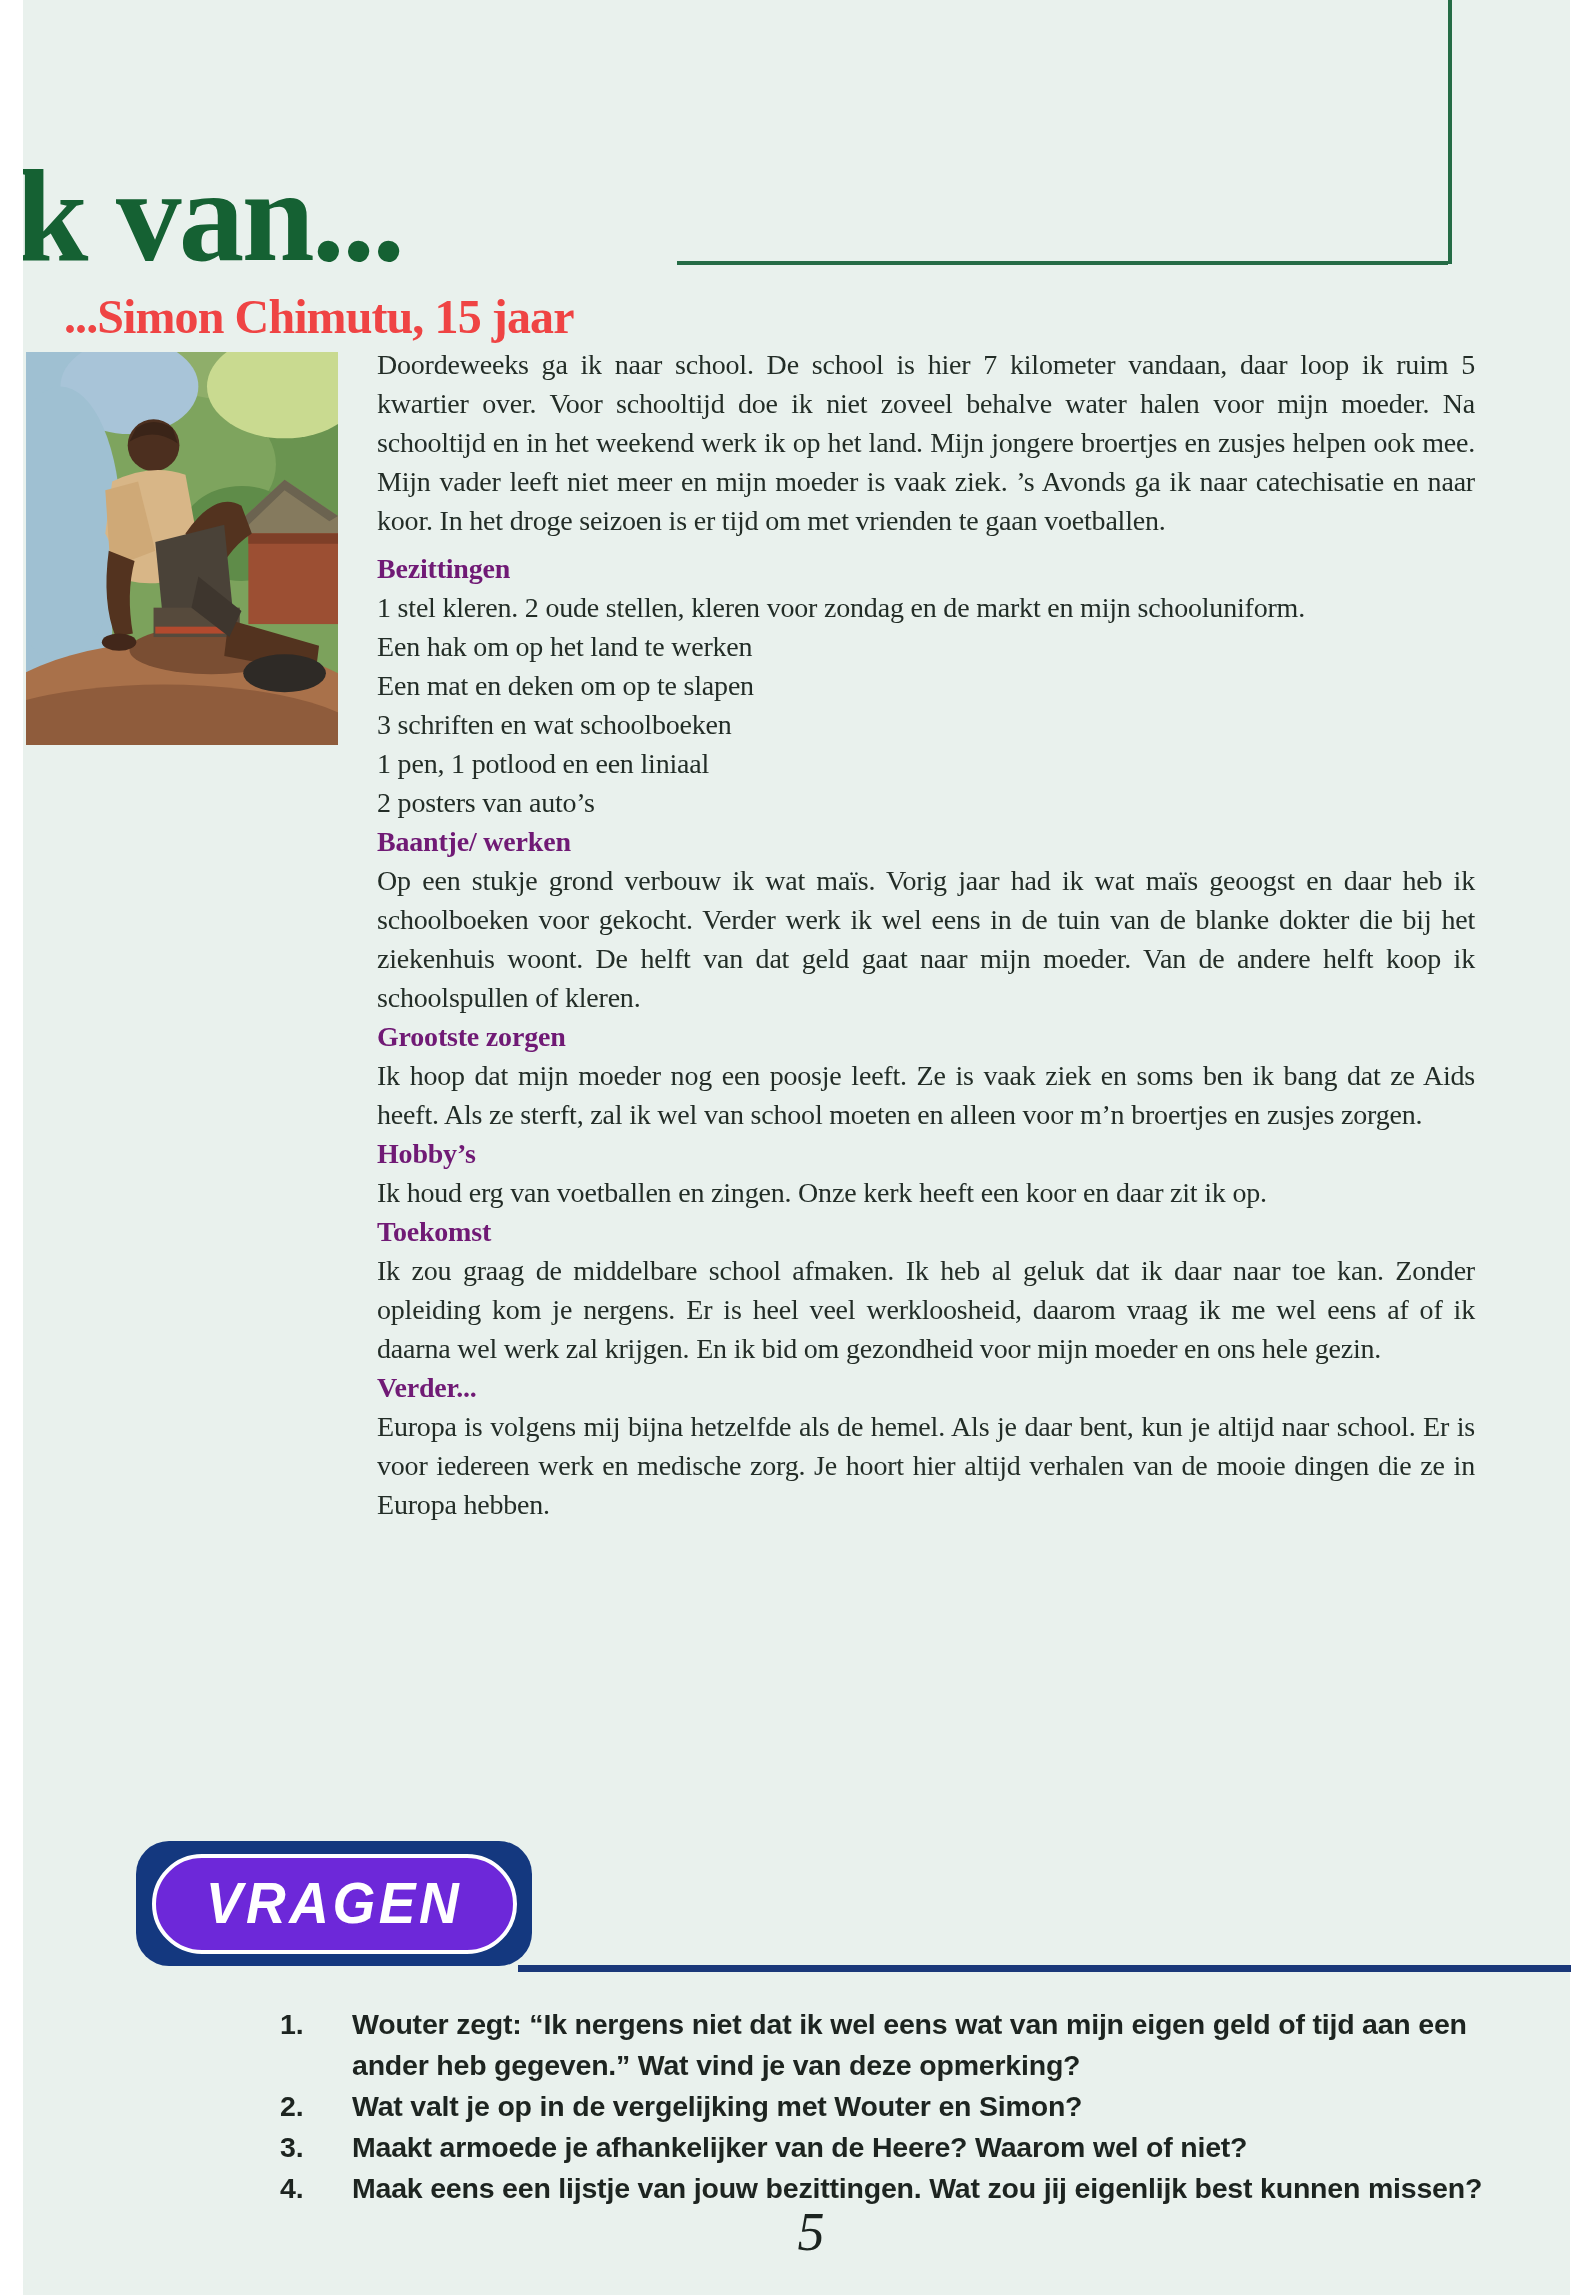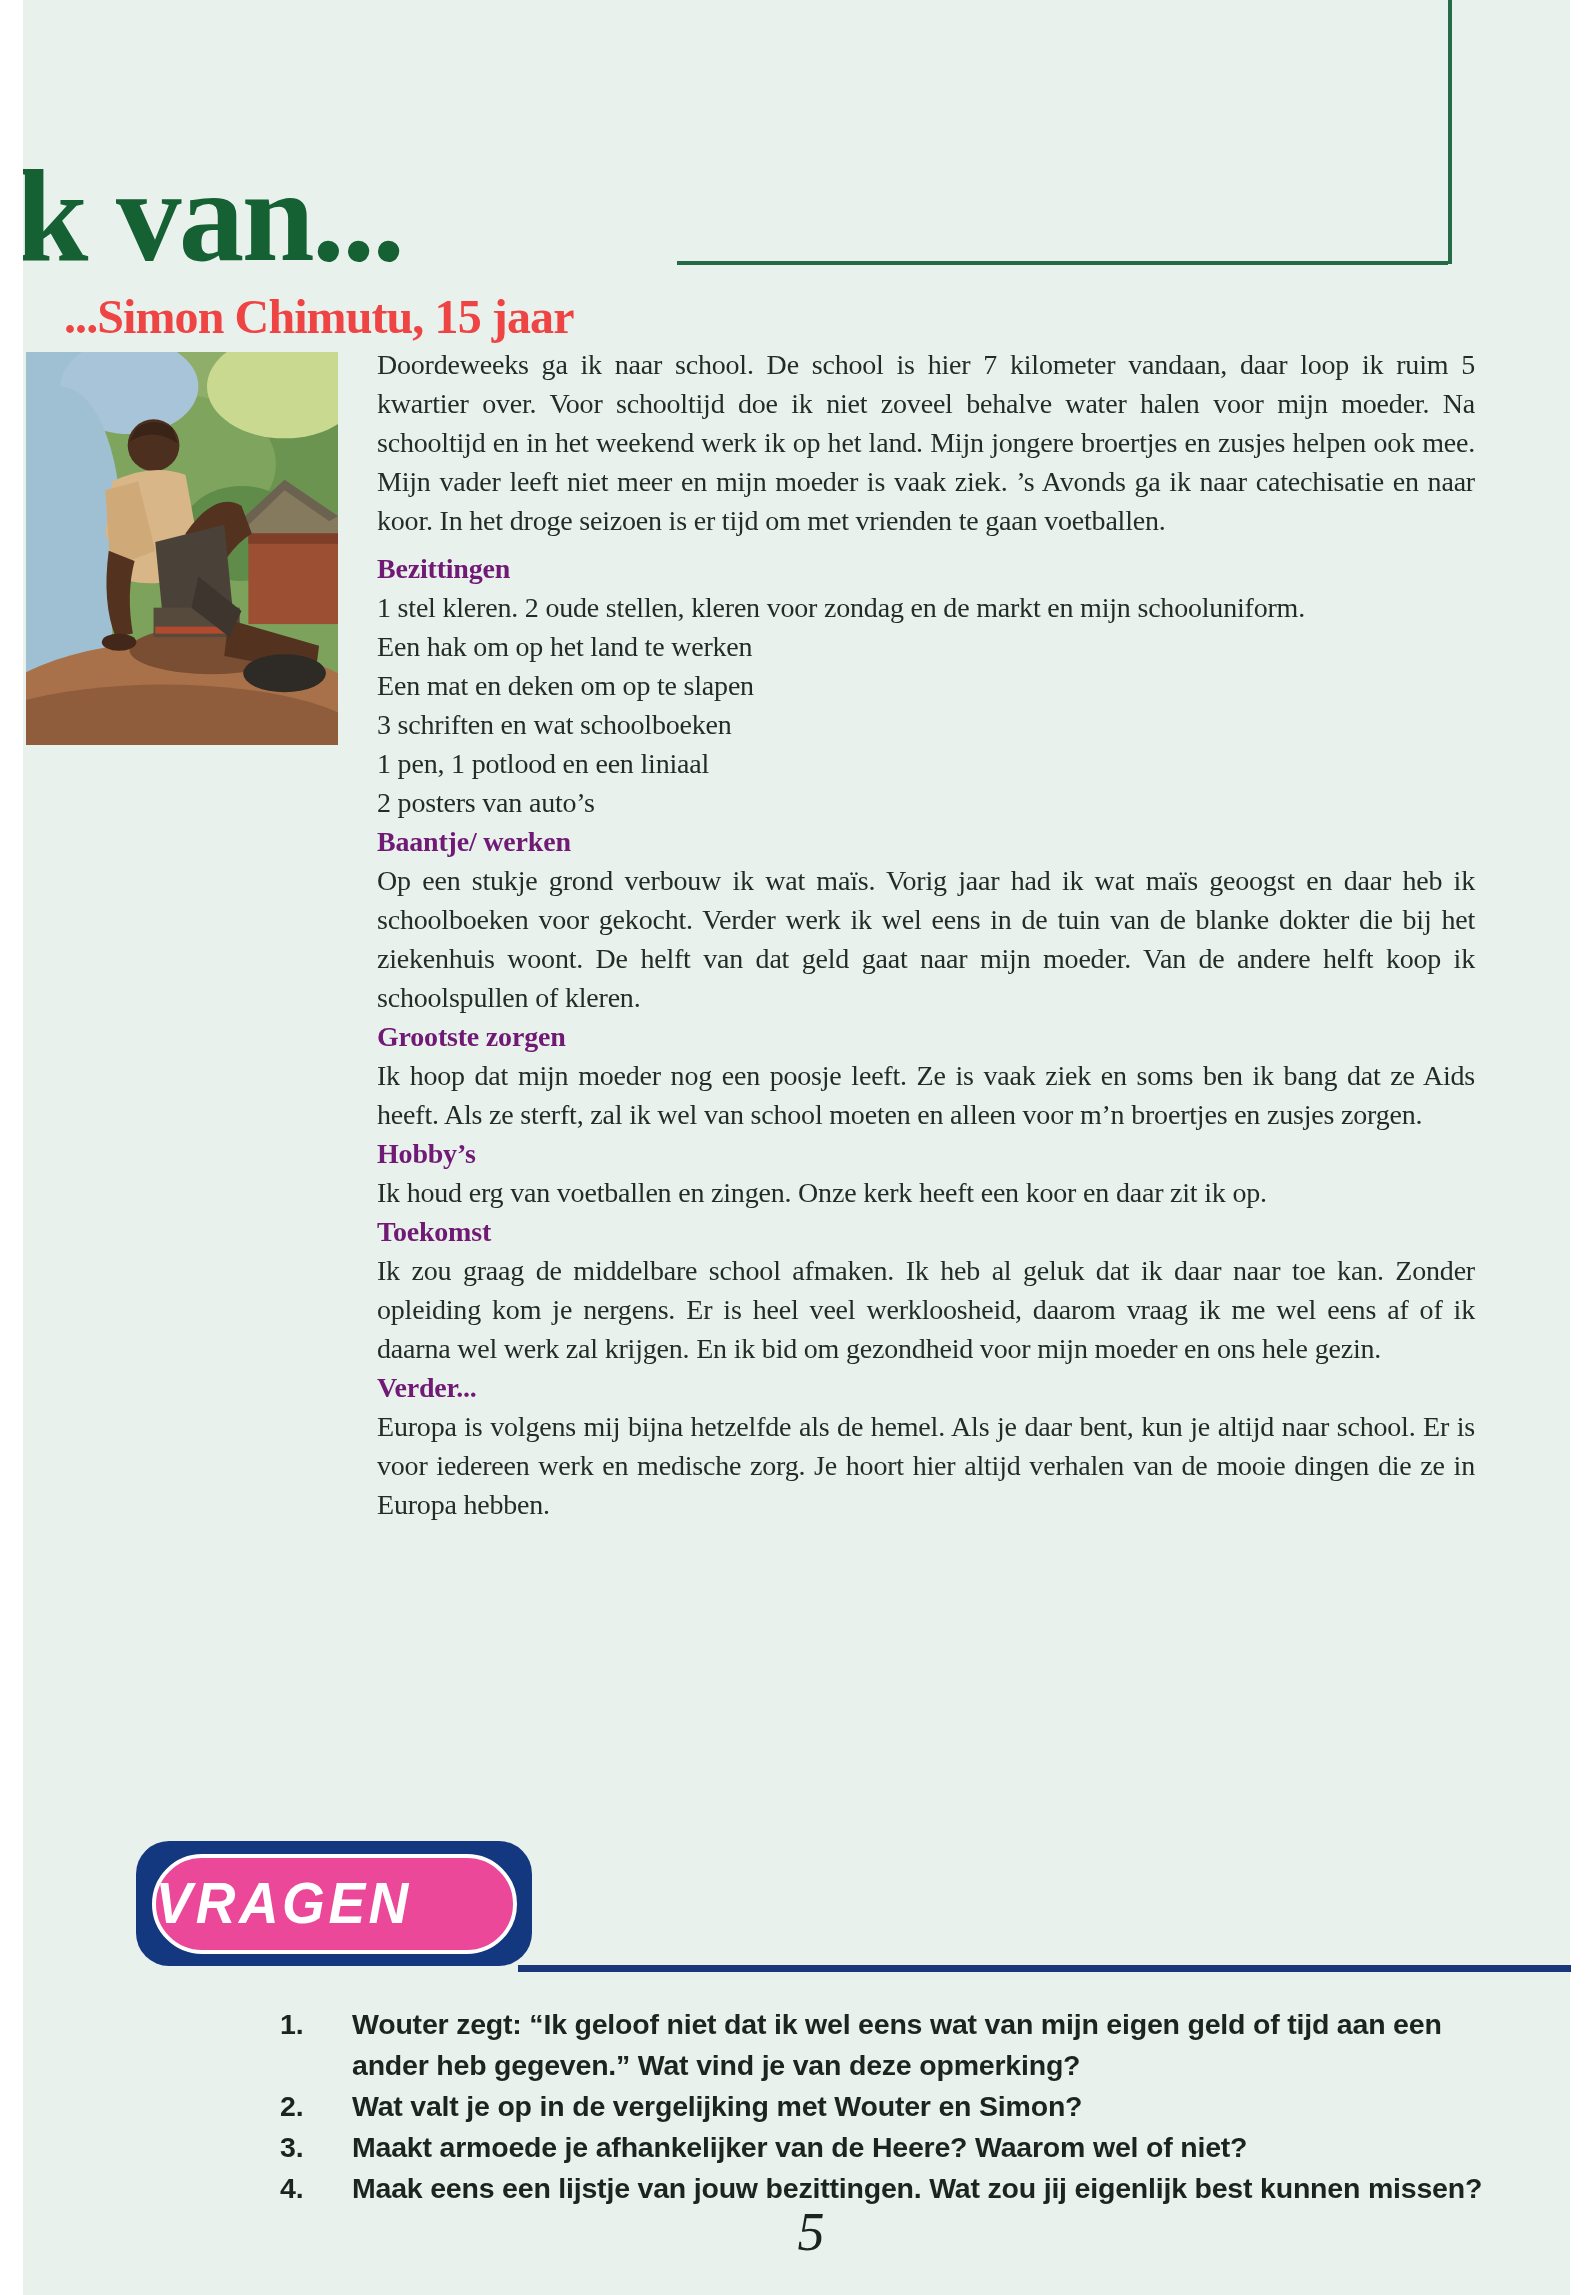--- a/index.html
+++ b/index.html
@@ -23,22 +23,22 @@
   .photo svg{display:block;width:100%;height:100%;}
 
   .column{position:absolute;left:377px;top:345px;width:1098px;color:#232d27;}
   .column p{margin:0;font-size:28px;line-height:39px;text-align:justify;letter-spacing:-0.2px;font-family:Liberation Serif, serif;}
   .column .intro{margin-bottom:8.6px;}
   .sec-heading{margin:29px 0 1.7px 0;font-size:32px;line-height:39px;font-weight:bold;color:#701a75;}
   .sec-body{white-space:pre-line;}
 
   .vragen-badge{position:absolute;left:136px;top:1841px;width:396px;height:125px;
     background:#14387f;border-radius:33px;z-index:2;display:flex;align-items:center;justify-content:center;}
-  .vragen-pill{width:357px;height:92px;background:#ec4899;border:4.3px solid #ffffff;border-radius:52px;
-    display:flex;align-items:center;justify-content:flex-start;}
+  .vragen-pill{width:357px;height:92px;background:#6d28d9;border:4.3px solid #ffffff;border-radius:52px;
+    display:flex;align-items:center;justify-content:center;}
   .vragen-label{color:#ffffff;font-weight:bold;font-style:italic;
     font-size:55px;letter-spacing:3.5px;line-height:1;transform:scaleY(1.05);}
   .vragen-line{position:absolute;left:518px;top:1965px;width:1068px;height:7px;background:#1a3879;}
 
   .questions{position:absolute;left:280px;top:2004px;width:1234px;color:#1d2420;}
   .q-row{display:flex;margin:0;}
   .q-num{flex:0 0 72px;font-weight:bold;font-size:28.5px;line-height:41px;}
   .q-text{flex:1;font-weight:bold;font-size:28.5px;line-height:41px;letter-spacing:-0.2px;}
 
   .page-number{position:absolute;left:742px;top:2201px;width:138px;text-align:center;
@@ -132,21 +132,21 @@
   <div class="vragen-badge">
     <div class="vragen-pill">
       <span class="vragen-label">VRAGEN</span>
     </div>
   </div>
   <div class="vragen-line"></div>
 
   <div class="questions">
     <div class="q-row">
       <span class="q-num">1.</span>
-      <span class="q-text">Wouter zegt: “Ik geloof niet dat ik wel eens wat van mijn eigen geld of tijd aan een ander heb gegeven.” Wat vind je van deze opmerking?</span>
+      <span class="q-text">Wouter zegt: “Ik nergens niet dat ik wel eens wat van mijn eigen geld of tijd aan een ander heb gegeven.” Wat vind je van deze opmerking?</span>
     </div>
     <div class="q-row">
       <span class="q-num">2.</span>
       <span class="q-text">Wat valt je op in de vergelijking met Wouter en Simon?</span>
     </div>
     <div class="q-row">
       <span class="q-num">3.</span>
       <span class="q-text">Maakt armoede je afhankelijker van de Heere? Waarom wel of niet?</span>
     </div>
     <div class="q-row">

